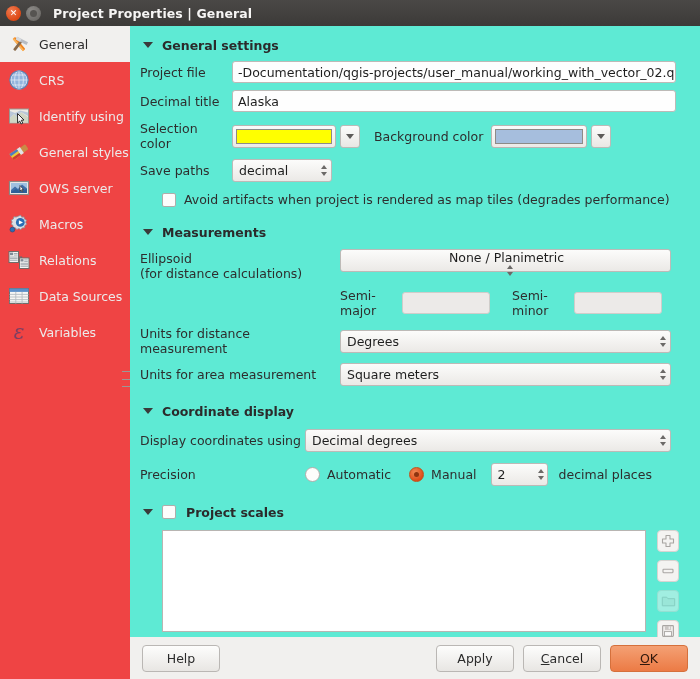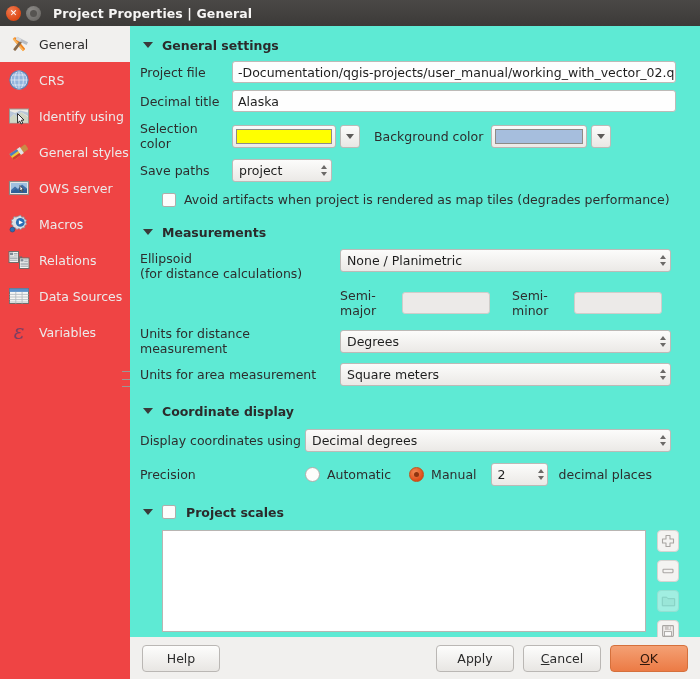--- a/index.html
+++ b/index.html
@@ -466,21 +466,21 @@
         <div class="swatch" id="bg-swatch" style="background: rgb(166, 190, 221);"></div>
       </div>
       <div class="dropbtn" style="margin-left:4px;">
         <span class="dd-ar"></span>
       </div>
     </div>
 
     <div class="row" style="margin-top:8px;">
       <div class="lbl" style="width:92px;">Save paths</div>
       <div class="combo" style="width:100px;">
-        <span>project</span>
+        <span>decimal</span>
         <span class="updown">
           <i class="ar-up"></i>
             <i class="ar-dn"></i>
         </span>
       </div>
     </div>
 
     <div class="row" style="margin-top:10px;margin-left:22px;">
       <span class="cbx"></span>
       <span class="lbl" style="margin-left:8px;">Avoid artifacts when project is rendered as map tiles (degrades performance)</span>
@@ -489,21 +489,21 @@
     <div class="sect-header" style="margin-top:14px;">
       <span class="tri"></span>
       <span>Measurements</span>
     </div>
 
     <div class="row" style="margin-top:6px;align-items:flex-start;">
       <div style="width:200px;line-height:15px;padding-top:2px;">
         <div class="lbl">Ellipsoid</div>
         <div class="lbl">(for distance calculations)</div>
       </div>
-      <div class="combo" style="width:331px;">
+      <div class="combo" style="width:331px;flex-direction:column;">
         <span>None / Planimetric</span>
         <span class="updown">
           <i class="ar-up"></i>
             <i class="ar-dn"></i>
         </span>
       </div>
     </div>
 
     <div class="row" style="margin-top:7px;">
       <div style="width:200px;"></div>

